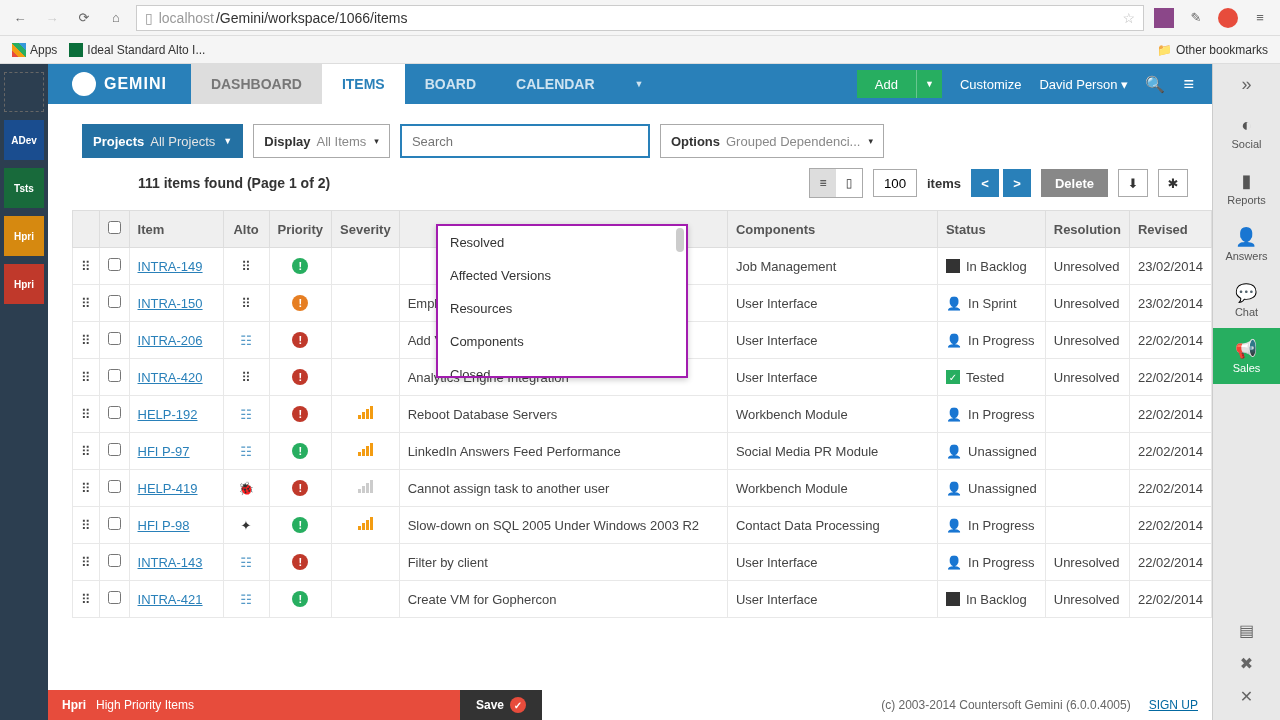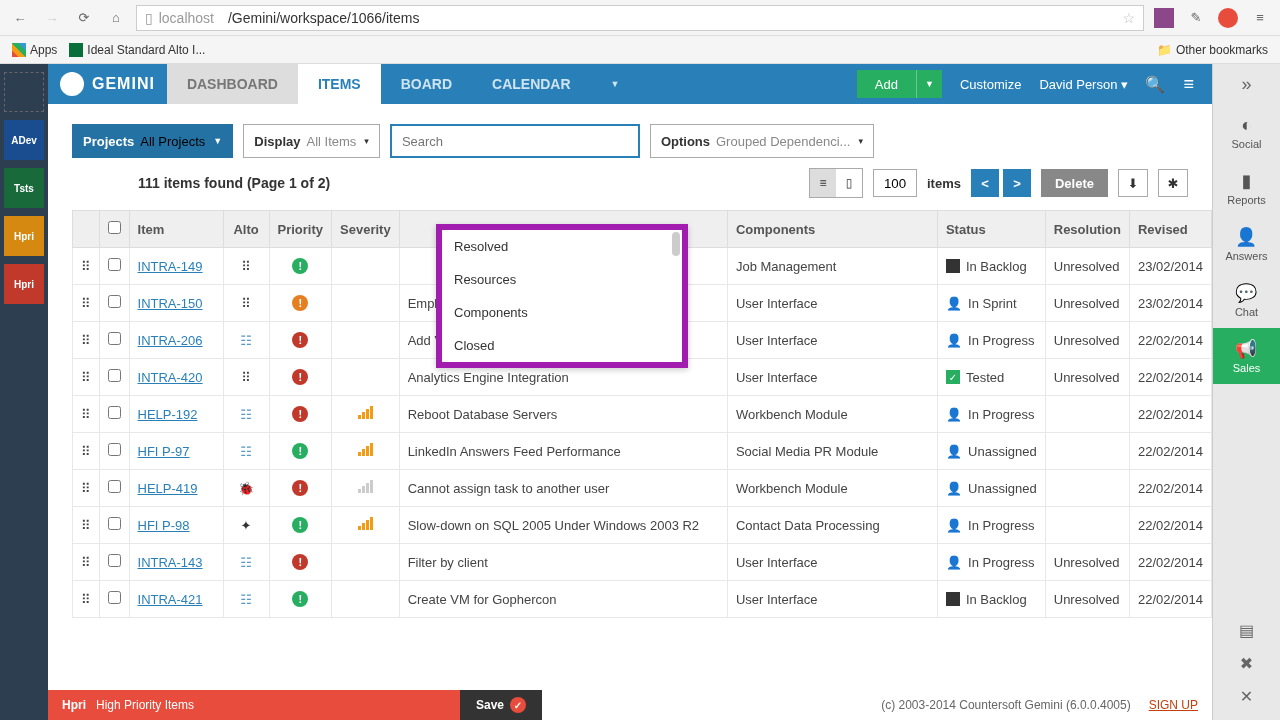--- a/index.html
+++ b/index.html
@@ -1,56 +1,56 @@
 <!DOCTYPE html>
 <html><head>
 <meta charset="utf-8">
 <style>
 *{margin:0;padding:0;box-sizing:border-box;font-family:Arial,Helvetica,sans-serif}
 body{width:1280px;height:720px;overflow:hidden;background:#f0f0f0;font-size:13px;color:#333}
 .browser-toolbar{height:36px;background:#f5f5f5;border-bottom:1px solid #ddd;display:flex;align-items:center;padding:0 8px;gap:8px}
 .nav-btn{width:24px;height:24px;display:flex;align-items:center;justify-content:center;color:#666;cursor:pointer}
 .url-bar{flex:1;height:26px;border:1px solid #ccc;background:#fff;padding:0 8px;display:flex;align-items:center;color:#333;font-size:14px}
-.url-prefix{color:#999;margin-right:14px}
+.url-prefix{color:#999;margin-right:2px}
 .ext-icon{width:20px;height:20px;background:#555;margin:0 2px}
 .ext-icon.purple{background:#8b4789}
 .ext-icon.red{background:#e74c3c;border-radius:50%}
 .bookmark-bar{height:28px;background:#f5f5f5;border-bottom:1px solid #ddd;display:flex;align-items:center;padding:0 12px;gap:12px;font-size:12px}
 .bm-item{display:flex;align-items:center;gap:4px;color:#333}
 .bm-apps{width:14px;height:14px;background:linear-gradient(45deg,#e74c3c 25%,#f39c12 25% 50%,#27ae60 50% 75%,#3498db 75%)}
 .other-bm{margin-left:auto;display:flex;align-items:center;gap:4px;color:#333}
 .main-layout{display:flex;height:calc(100% - 64px)}
 .left-rail{width:48px;background:#2c3e50;display:flex;flex-direction:column;padding-top:4px}
 .ws-box{width:40px;height:40px;margin:4px;display:flex;align-items:center;justify-content:center;color:#fff;font-size:10px;font-weight:bold;cursor:pointer}
 .ws-new{border:1px dashed #666;color:#888}
 .content-area{flex:1;display:flex;flex-direction:column;background:#fff;position:relative}
 .right-rail{width:68px;background:#e8e8e8;display:flex;flex-direction:column;border-left:1px solid #ccc}
 .collapse-btn{height:40px;display:flex;align-items:center;justify-content:center;color:#666;font-size:18px;cursor:pointer}
 .rail-item{height:56px;display:flex;flex-direction:column;align-items:center;justify-content:center;color:#555;font-size:11px;gap:2px;cursor:pointer}
 .rail-item.active{background:#27ae60;color:#fff}
 .rail-icon{font-size:18px}
 .top-nav{height:40px;background:#2980b9;display:flex;align-items:center;color:#fff}
-.logo{display:flex;align-items:center;gap:8px;padding:0 12px;font-weight:bold;font-size:16px;letter-spacing:1px}
+.logo{display:flex;align-items:center;gap:8px;padding:0 24px;font-weight:bold;font-size:16px;letter-spacing:1px}
 .logo-icon{width:24px;height:24px;background:#fff;border-radius:50%;position:relative}
 .nav-tab{height:100%;padding:0 20px;display:flex;align-items:center;font-weight:bold;color:#cfe3f0;cursor:pointer;font-size:14px}
 .nav-tab.gray{background:#ddd;color:#777}
 .nav-tab.active{background:#fff;color:#2980b9}
 .nav-tab.dd::after{content:'▼';font-size:9px;margin-left:8px}
 .add-btn{background:#27ae60;padding:0 18px;height:28px;display:flex;align-items:center;color:#fff;margin-left:auto;cursor:pointer}
 .add-dd{width:26px;height:28px;background:#27ae60;border-left:1px solid rgba(255,255,255,.3);display:flex;align-items:center;justify-content:center;font-size:9px}
 .top-right{display:flex;align-items:center;gap:18px;padding:0 18px}
 .top-link{color:#fff;cursor:pointer;font-size:13px}
-.filter-bar{padding:20px 24px 10px;display:flex;gap:10px;align-items:center}
+.filter-bar{padding:20px 34px 10px;display:flex;gap:10px;align-items:center}
 .filter-chip{border:1px solid #aaa;height:34px;display:flex;align-items:center;padding:0 10px;background:#fff;cursor:pointer;font-size:13px}
 .filter-chip.primary{background:#2471a3;color:#fff;border-color:#2471a3}
 .chip-val{color:#888;margin-left:6px}
-.filter-chip.primary .chip-val{color:#000000}
+.filter-chip.primary .chip-val{color:#e5e5e5}
 .chip-dd{margin-left:8px;font-size:9px}
 .search-box{border:2px solid #2980b9;height:34px;width:250px;padding:0 10px;font-size:13px;outline:none}
-.dropdown{position:absolute;top:160px;left:388px;width:252px;background:#fff;border:6px solid #a21caf;box-shadow:0 2px 6px rgba(0,0,0,.2);z-index:10;max-height:154px;overflow:hidden}
+.dropdown{position:absolute;top:160px;left:388px;width:252px;background:#fff;border:2px solid #a21caf;box-shadow:0 2px 6px rgba(0,0,0,.2);z-index:10;max-height:154px;overflow:hidden}
 .dd-item{padding:9px 12px;cursor:pointer;font-size:13px;color:#333}
 .dd-scroll{position:absolute;right:2px;top:2px;width:8px;height:24px;background:#ccc;border-radius:4px}
 .toolbar-row{padding:0 24px 12px;display:flex;align-items:center}
 .items-count{font-weight:bold;font-size:14px;margin-left:66px}
 .toolbar-right{margin-left:auto;display:flex;align-items:center;gap:10px}
 .view-toggle{border:1px solid #aaa;display:flex}
 .vt-btn{width:26px;height:28px;display:flex;align-items:center;justify-content:center;cursor:pointer;font-size:12px}
 .vt-btn.active{background:#ddd}
 .page-input{width:44px;height:28px;border:1px solid #aaa;text-align:center}
 .items-lbl{font-weight:bold}
@@ -78,21 +78,21 @@
 .st-ic{width:14px;height:14px;display:inline-block}
 .st-black{background:#333}
 .st-green{background:#27ae60;color:#fff;display:flex;align-items:center;justify-content:center;font-size:10px}
 .st-person{color:#e67e22}
 .st-person.gray{color:#555}
 .bottom-bar{position:absolute;bottom:0;left:0;right:0;height:30px;display:flex;align-items:center;font-size:12px}
 .bb-red{background:#e74c3c;color:#fff;padding:0 14px;height:100%;display:flex;align-items:center;gap:10px;flex:0 0 auto;width:412px}
 .bb-save{background:#333;color:#fff;padding:0 16px;height:100%;display:flex;align-items:center;gap:6px;font-weight:bold}
 .bb-check{width:16px;height:16px;background:#e74c3c;border-radius:50%;display:flex;align-items:center;justify-content:center;font-size:10px}
 .bb-right{margin-left:auto;padding:0 14px;color:#666;display:flex;gap:18px;align-items:center}
-.bb-link{color:#c2410c;text-decoration:underline;cursor:pointer}
+.bb-link{color:#0369a1;text-decoration:underline;cursor:pointer}
 .table-wrap{padding:0 0 0 24px;overflow:hidden}
 table td:nth-child(1),table th:nth-child(1){width:24px}
 table td:nth-child(2),table th:nth-child(2){width:24px}
 table td:nth-child(3),table th:nth-child(3){width:94px}
 table td:nth-child(4),table th:nth-child(4){width:46px;text-align:center}
 table td:nth-child(5),table th:nth-child(5){width:54px;text-align:center}
 table td:nth-child(6),table th:nth-child(6){width:62px;text-align:center}
 table td:nth-child(8),table th:nth-child(8){width:210px}
 table td:nth-child(9),table th:nth-child(9){width:94px}
 table td:nth-child(10),table th:nth-child(10){width:78px}
@@ -181,20 +181,21 @@
       <div class="filter-chip">
         <b>Options</b>
           <span class="chip-val">Grouped Dependenci...</span>
           <span class="chip-dd">▾</span>
       </div>
     </div>
 
     <div class="dropdown" id="dropdown">
       <div class="dd-scroll"></div>
     <div class="dd-item">Resolved</div>
+        <div class="dd-item">Affected Versions</div>
         <div class="dd-item">Resources</div>
         <div class="dd-item">Components</div>
         <div class="dd-item">Closed</div>
       </div>
 
     <div class="toolbar-row">
       <span class="items-count">111 items found (Page 1 of 2)</span>
       <div class="toolbar-right">
         <div class="view-toggle">
           <div class="vt-btn active">≡</div>

